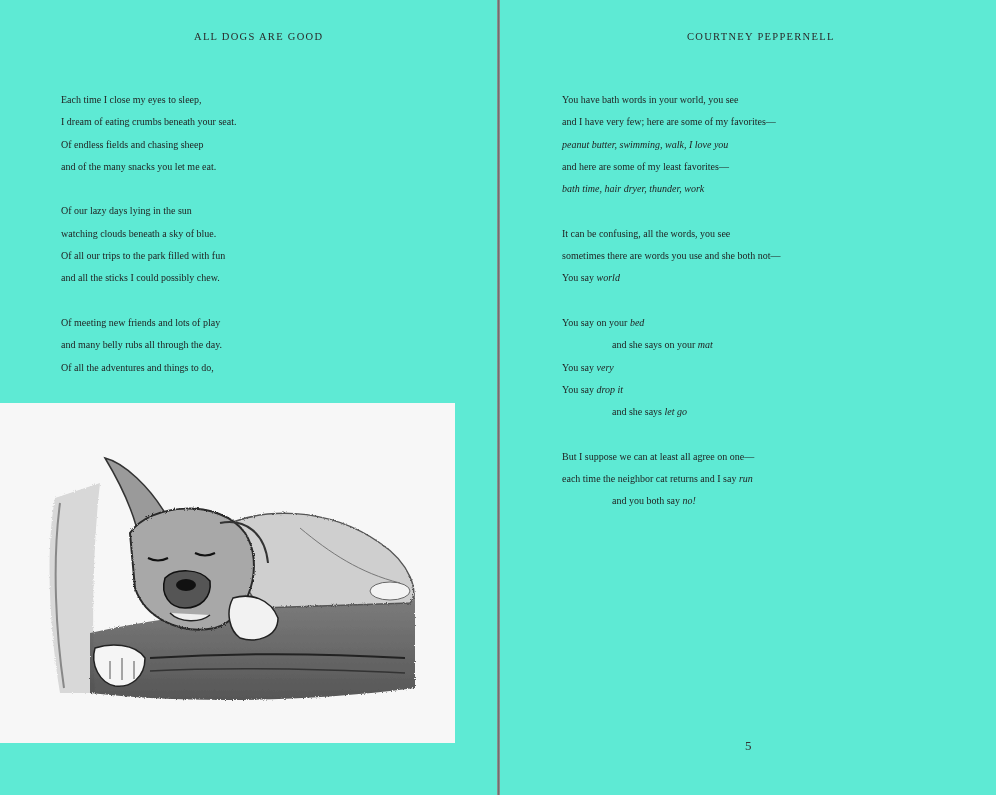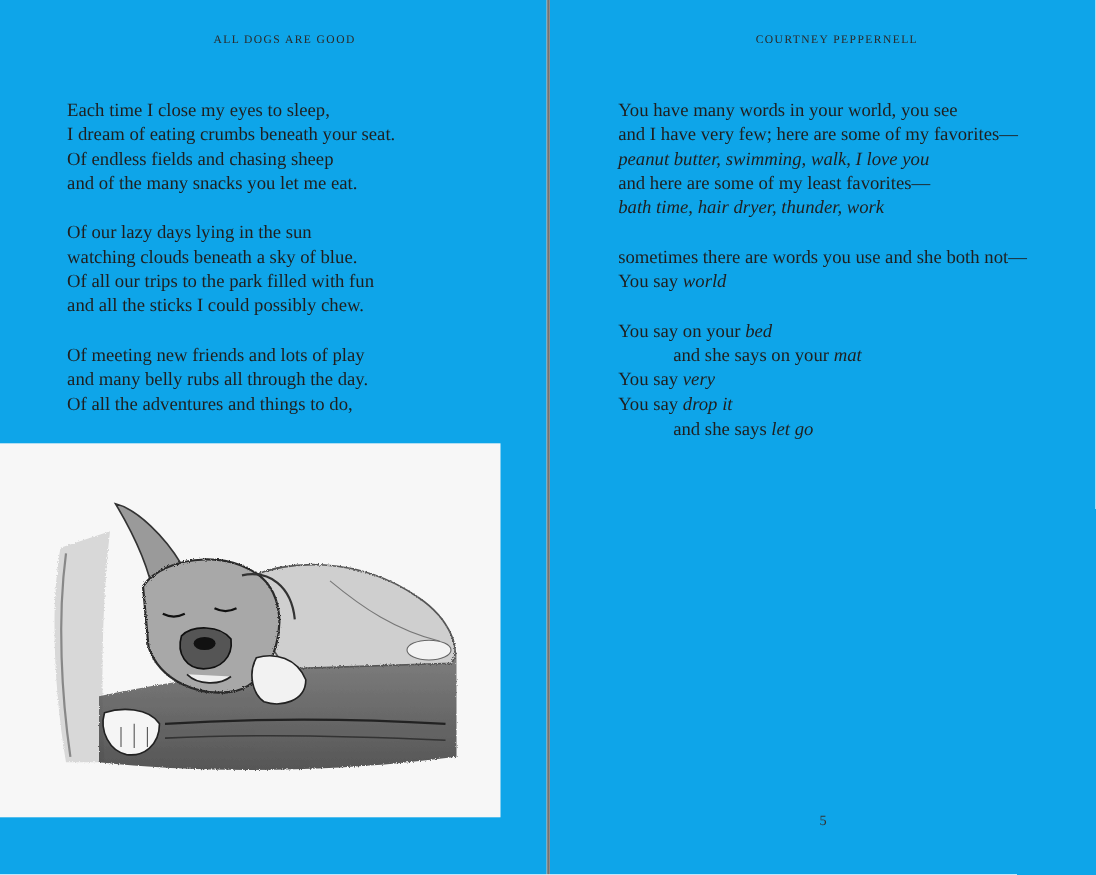--- a/index.html
+++ b/index.html
@@ -2,34 +2,34 @@
 <html><head>
 <meta charset="utf-8">
 <style>
   html, body { margin:0; padding:0; }
   body {
     width:996px; height:795px; overflow:hidden; background:#ffffff;
     position:relative;
     font-family:"Liberation Serif", "DejaVu Serif", serif;
     color:#1f1f1f;
   }
-  .page { position:absolute; top:0; height:795px; background:#0ea5e9; }
+  .page { position:absolute; top:0; height:795px; background:#5eead4; }
   .page.left { left:0; width:497px; }
   .page.right { left:500px; width:496px; }
   .divider {
     position:absolute; left:497px; top:0; width:3px; height:795px;
     background:linear-gradient(to right,#9a9a9a,#6f6f6f,#9a9a9a);
   }
   .running-head {
     position:absolute; top:31px; font-size:10.5px; letter-spacing:1.3px;
     text-transform:uppercase; color:#2a2a2a; white-space:nowrap;
   }
   .left .running-head { left:194px; }
   .right .running-head { left:187px; }
-  .poem { position:absolute; font-size:17px; line-height:22.3px; }
+  .poem { position:absolute; font-size:10px; line-height:22.3px; }
   .left .poem { left:61px; top:89px; }
   .right .poem { left:62px; top:89px; }
   .stanza { margin-bottom:22.3px; }
   .line { white-space:nowrap; display:block; height:22.3px; }
   .line.indent { padding-left:50px; }
   em { font-style:italic; }
   .illustration {
     position:absolute; left:0; top:403px; width:455px; height:340px;
     background:#f7f7f7; overflow:hidden;
   }
@@ -107,33 +107,39 @@
   </div>
 </div>
 
 <div class="divider"></div>
 
 <div class="page right">
   <div class="running-head">COURTNEY PEPPERNELL</div>
 
   <div class="poem">
     <div class="stanza">
-      <span class="line">You have many words in your world, you see</span>
+      <span class="line">You have bath words in your world, you see</span>
       <span class="line">and I have very few; here are some of my favorites—</span>
       <span class="line"><em>peanut butter, swimming, walk, I love you</em></span>
       <span class="line">and here are some of my least favorites—</span>
       <span class="line"><em>bath time, hair dryer, thunder, work</em></span>
     </div>
     <div class="stanza">
+      <span class="line">It can be confusing, all the words, you see</span>
       <span class="line">sometimes there are words you use and she both not—</span>
       <span class="line"><span>You say </span><em>world</em></span>
     </div>
     <div class="stanza">
       <span class="line"><span>You say on your </span><em>bed</em></span>
       <span class="line indent"><span>and she says on your </span><em>mat</em></span>
       <span class="line"><span>You say </span><em>very</em></span>
       <span class="line"><span>You say </span><em>drop it</em></span>
       <span class="line indent"><span>and she says </span><em>let go</em></span>
     </div>
+    <div class="stanza">
+      <span class="line">But I suppose we can at least all agree on one—</span>
+      <span class="line"><span>each time the neighbor cat returns and I say </span><em>run</em></span>
+      <span class="line indent"><span>and you both say </span><em>no!</em></span>
+    </div>
   </div>
 
   <div class="folio">5</div>
 </div>
 
 </body></html>

